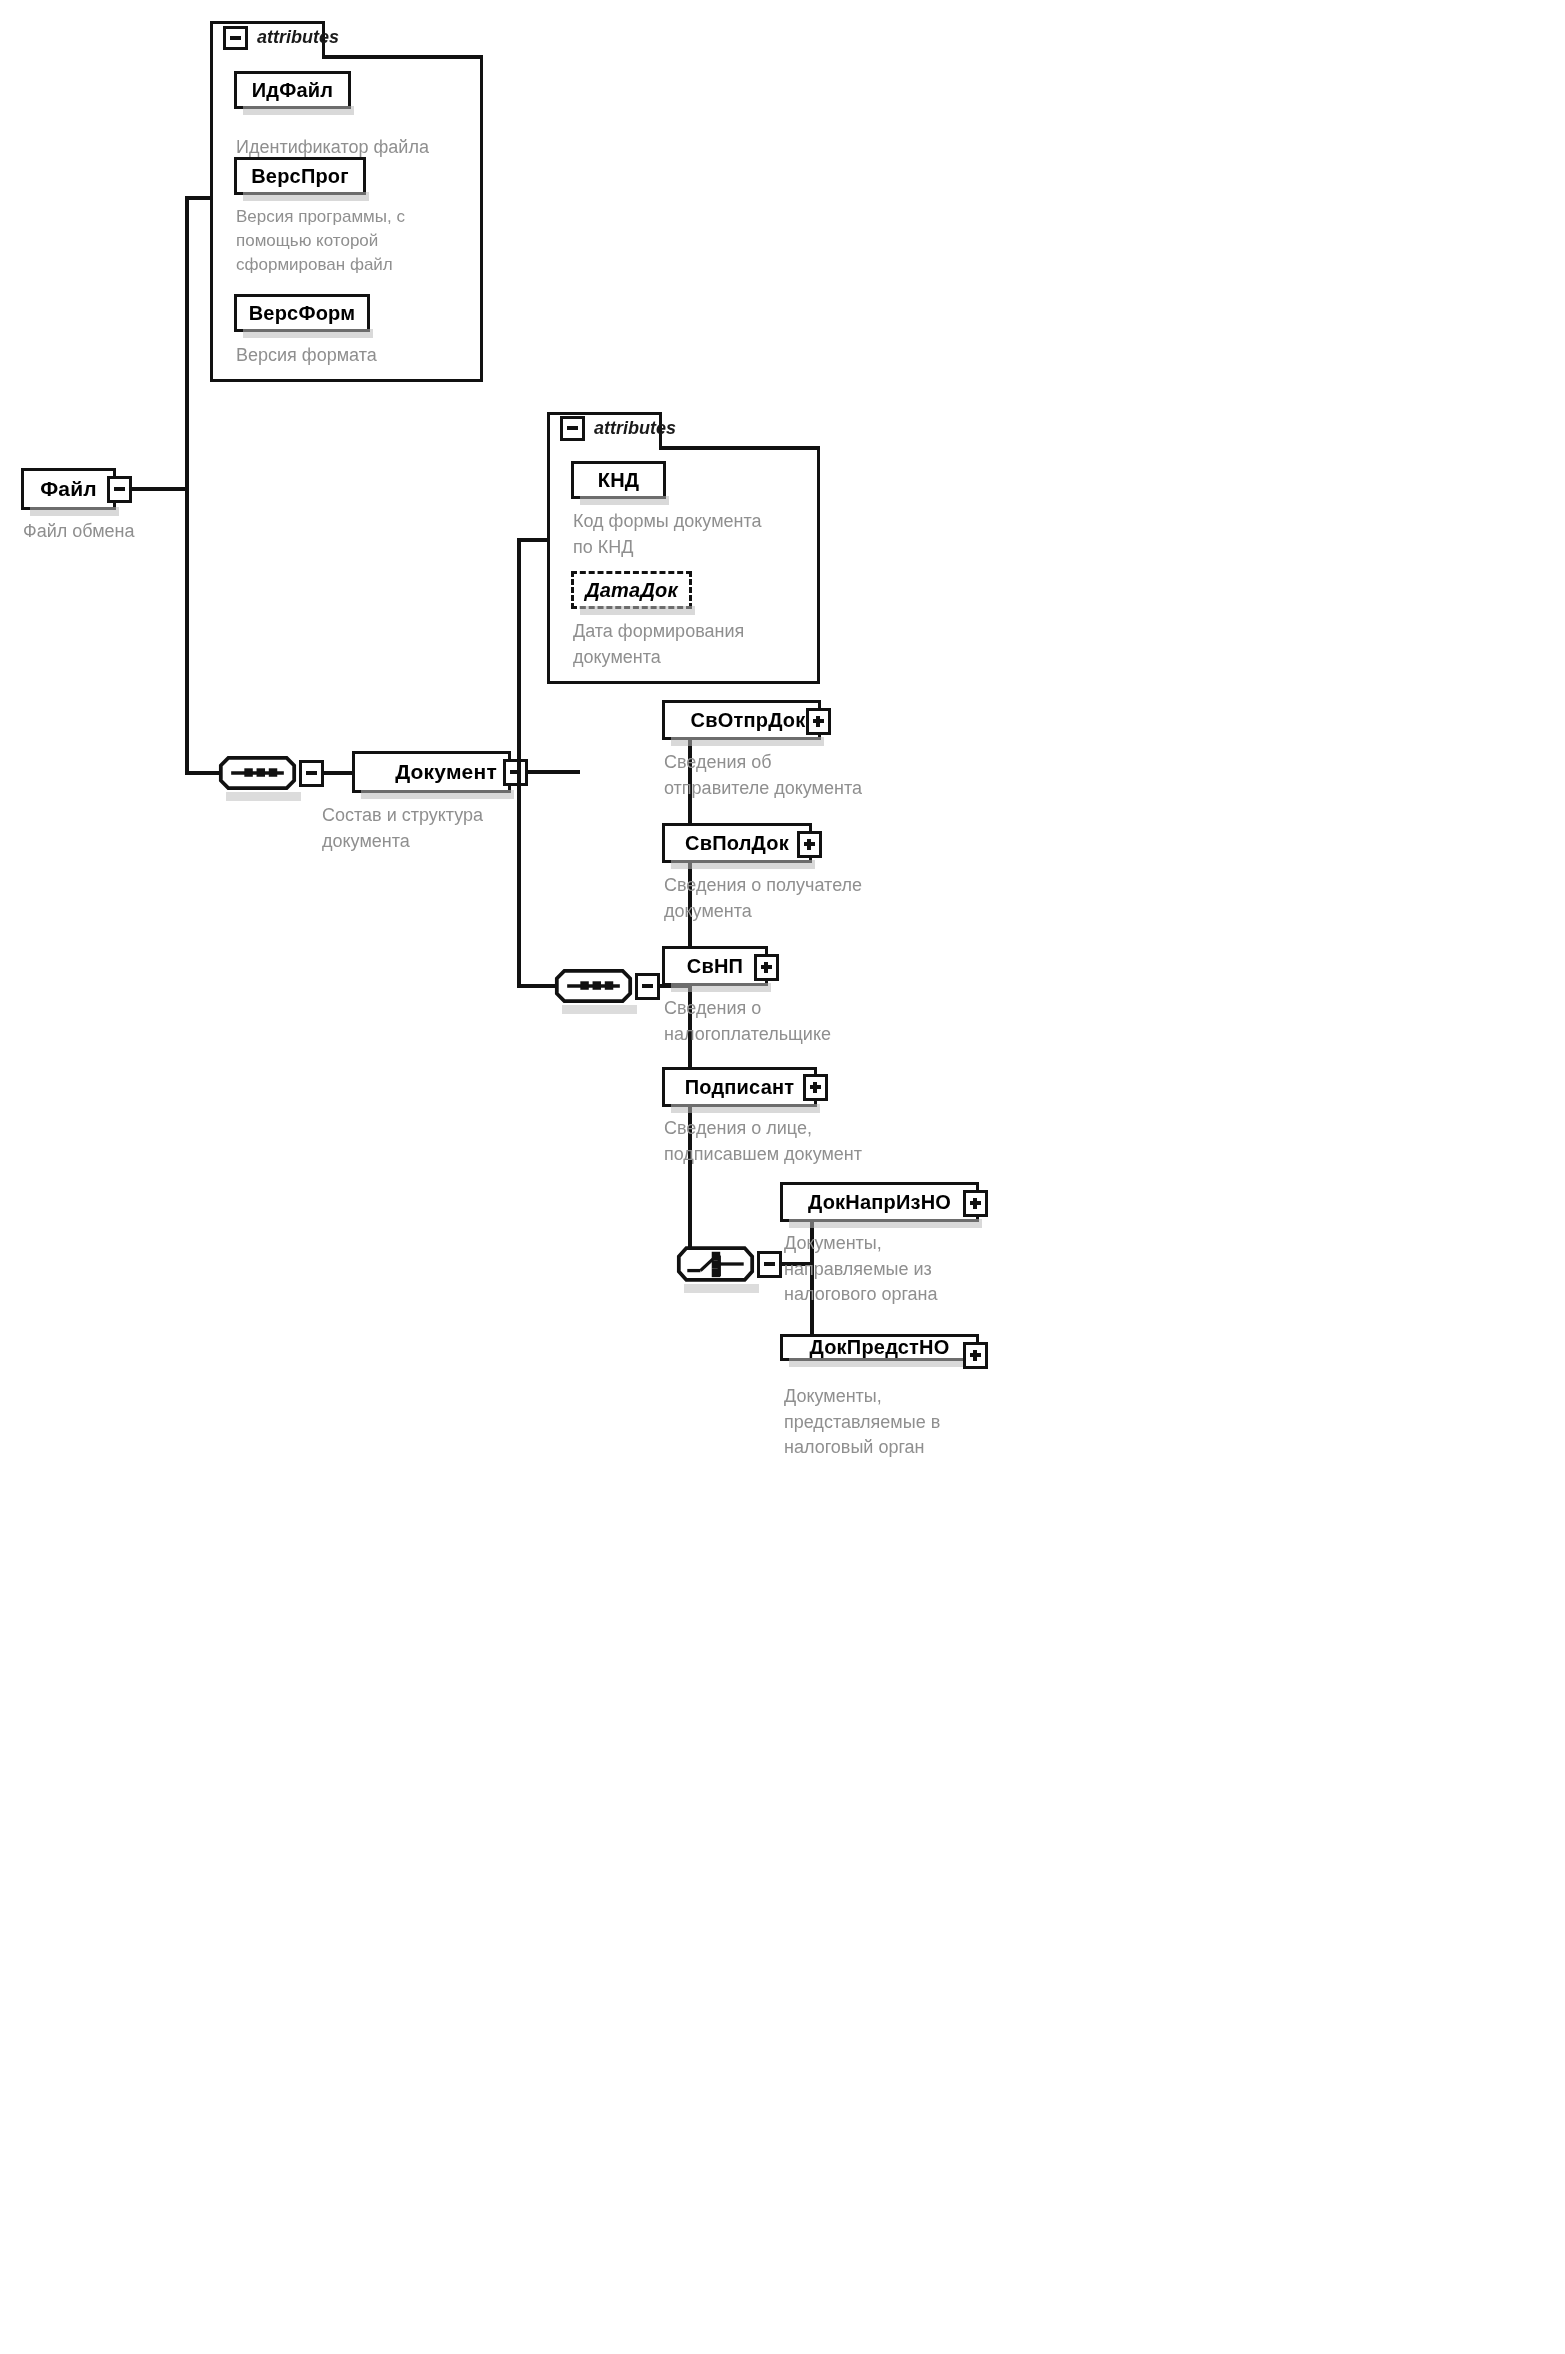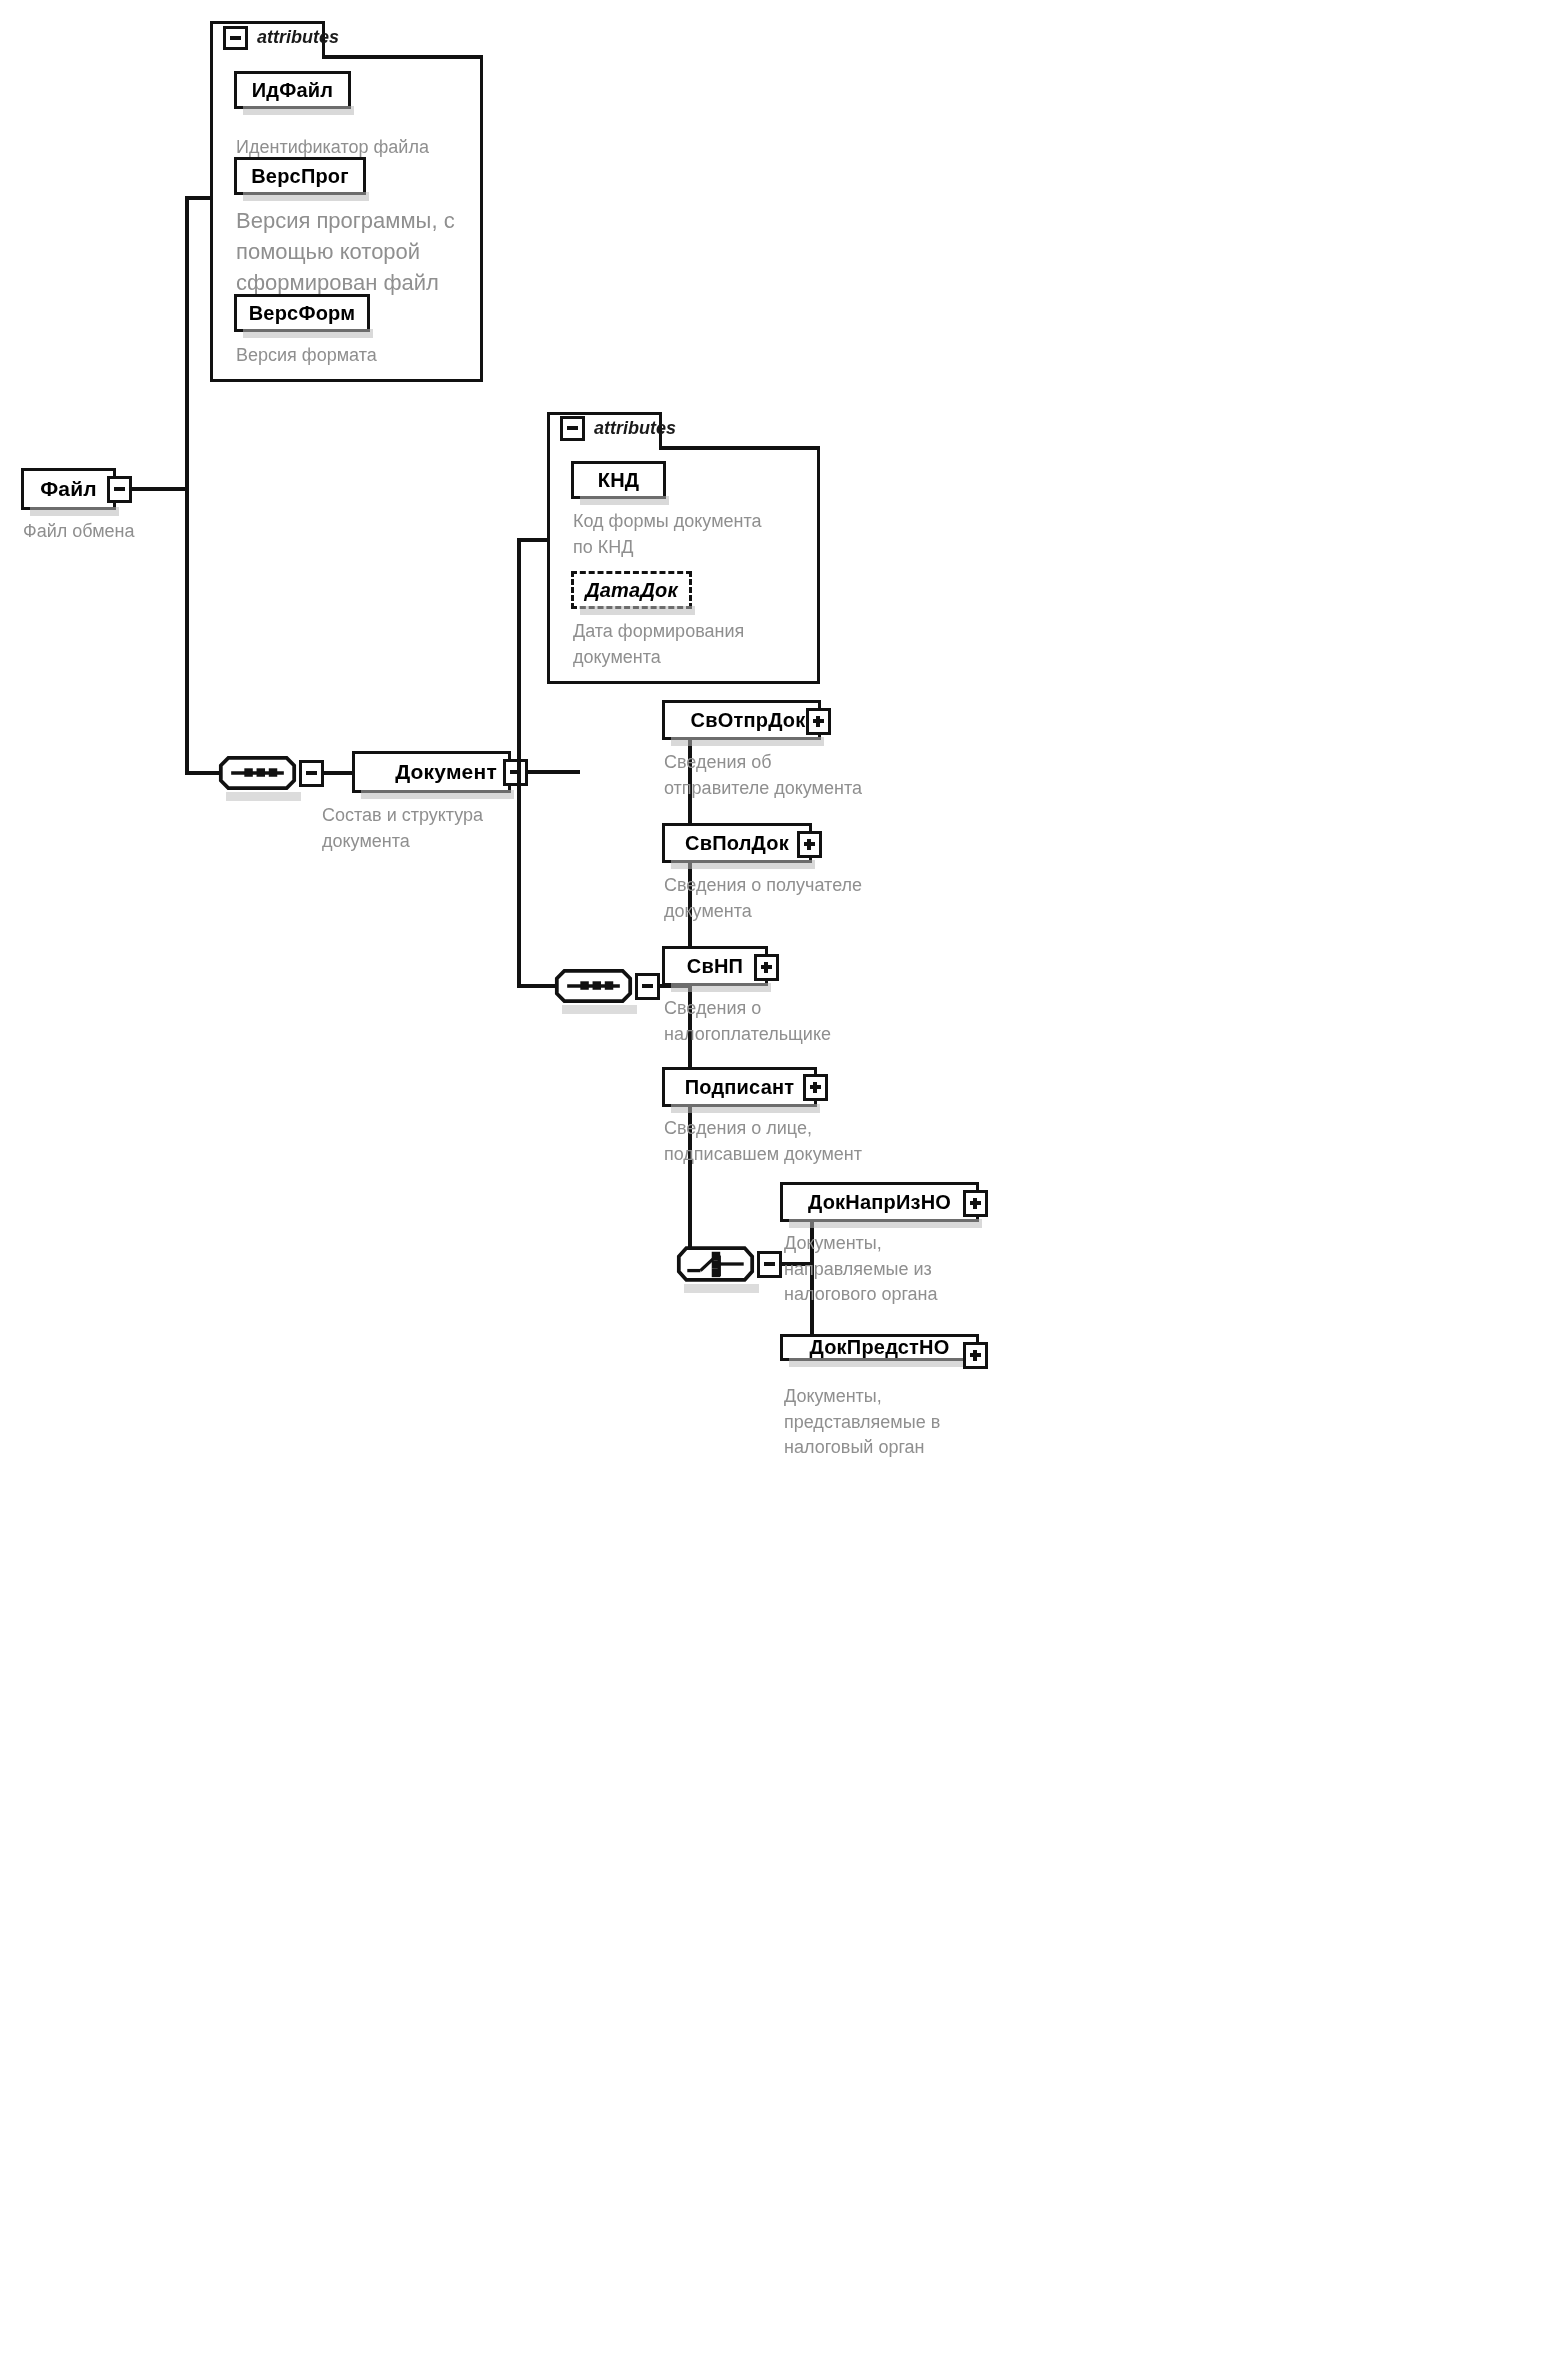--- a/index.html
+++ b/index.html
@@ -68,21 +68,21 @@
   <div class="node" style="left:234px;top:71px;width:117px;height:38px;">
     <span class="nlabel" style="font-size:20px;">ИдФайл</span>
     <span class="shadow"></span>
   </div>
   <div class="cap" style="left:236px;top:119px;width:237px;font-size:18px;margin-top:16px;">Идентификатор файла</div>
 
   <div class="node" style="left:234px;top:157px;width:132px;height:38px;">
     <span class="nlabel" style="font-size:20px;">ВерсПрог</span>
     <span class="shadow"></span>
   </div>
-  <div class="cap" style="left:236px;top:205px;width:237px;font-size:22px;">Версия программы, с
+  <div class="cap" style="left:236px;top:205px;width:237px;font-size:17px;">Версия программы, с
 помощью которой
 сформирован файл</div>
 
   <div class="node" style="left:234px;top:294px;width:136px;height:38px;">
     <span class="nlabel" style="font-size:20px;">ВерсФорм</span>
     <span class="shadow"></span>
   </div>
   <div class="cap" style="left:236px;top:343px;width:237px;font-size:18px;">Версия формата</div>
 
   <div class="node" style="left:21px;top:468px;width:95px;height:42px;">

